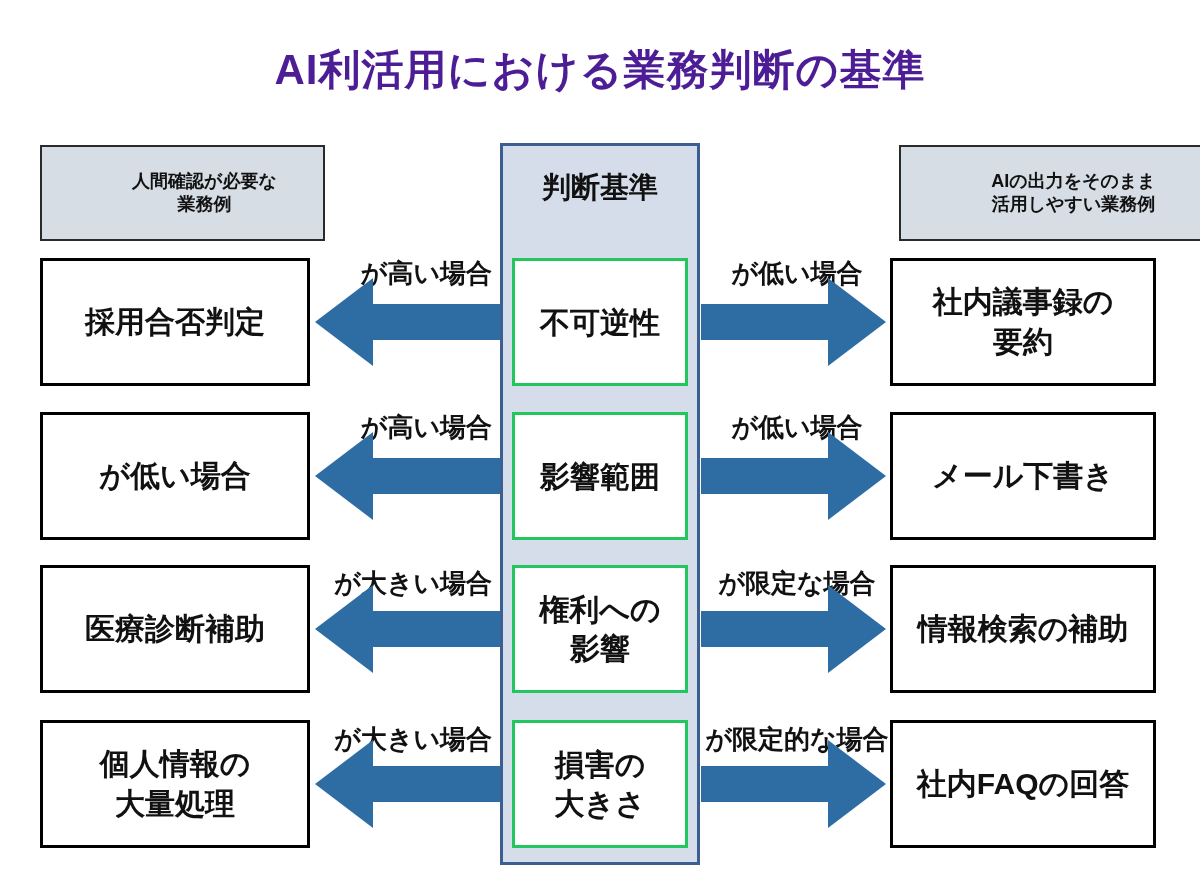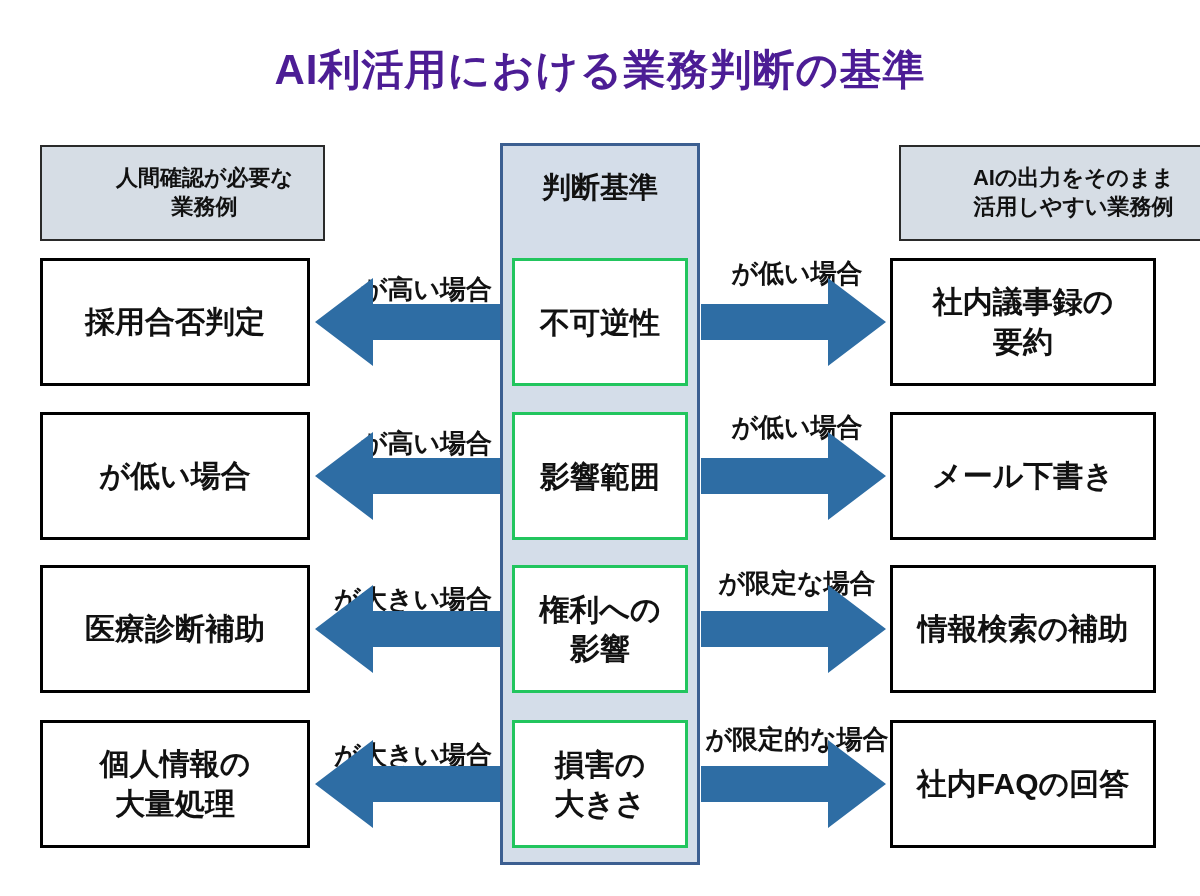--- a/index.html
+++ b/index.html
@@ -23,21 +23,21 @@
   .title{
     position:absolute;left:0;top:42px;width:1200px;
     text-align:center;font-size:42px;font-weight:bold;
     letter-spacing:1px;color:#4c1d95;
   }
   .hdr-box{
     position:absolute;
     background:var(--header-fill);
     border:2px solid #2a2a2a;
     display:flex;align-items:center;justify-content:center;
-    text-align:center;font-size:22px;font-weight:bold;
+    text-align:center;font-size:18px;font-weight:bold;
     line-height:1.3;white-space:pre-line;padding-left:44px;
   }
   .hdr-left{left:40px;top:145px;width:285px;height:96px;}
   .hdr-right{left:855px;top:145px;width:305px;height:96px;margin-left:44px;}
   .panel{
     position:absolute;left:500px;top:143px;width:200px;height:722px;
     background:var(--panel-fill);
     border:3px solid var(--panel-border);
   }
   .panel-hdr{
@@ -59,21 +59,21 @@
     display:flex;align-items:center;justify-content:center;
     text-align:center;font-size:30px;font-weight:bold;
     line-height:1.3;white-space:pre-line;
   }
   .r1{top:258px;} .r2{top:412px;} .r3{top:565px;} .r4{top:720px;}
   .cond{
     position:absolute;
     font-size:26px;font-weight:bold;line-height:34px;
     white-space:nowrap;
   }
-  .cond-left{left:320px;width:172px;text-align:right;margin-top:16px;}
+  .cond-left{left:320px;width:172px;text-align:right;}
   .cond-right{left:703px;width:188px;text-align:center;}
   .c1{top:256px;} .c2{top:410px;} .c3{top:566px;} .c4{top:722px;}
   .arrow{position:absolute;width:185px;height:92px;color:var(--arrow);}
   .arrow-left{left:315px;}
   .arrow-right{left:701px;}
   .a1{top:276px;} .a2{top:430px;} .a3{top:583px;} .a4{top:738px;}
   svg{display:block;width:100%;height:100%;}
 </style>
 </head>
 <body>

